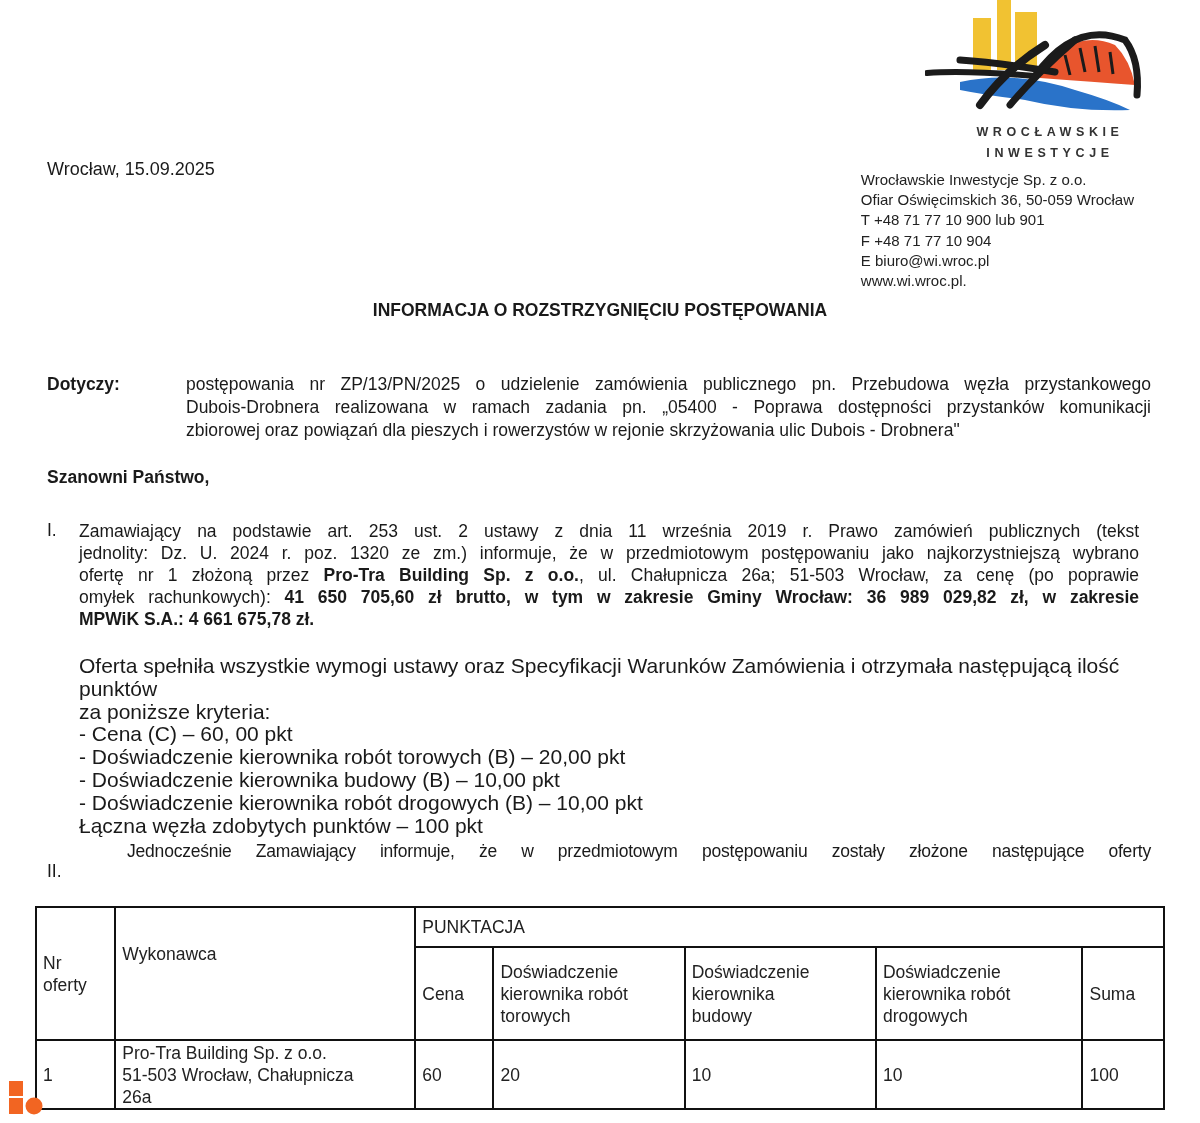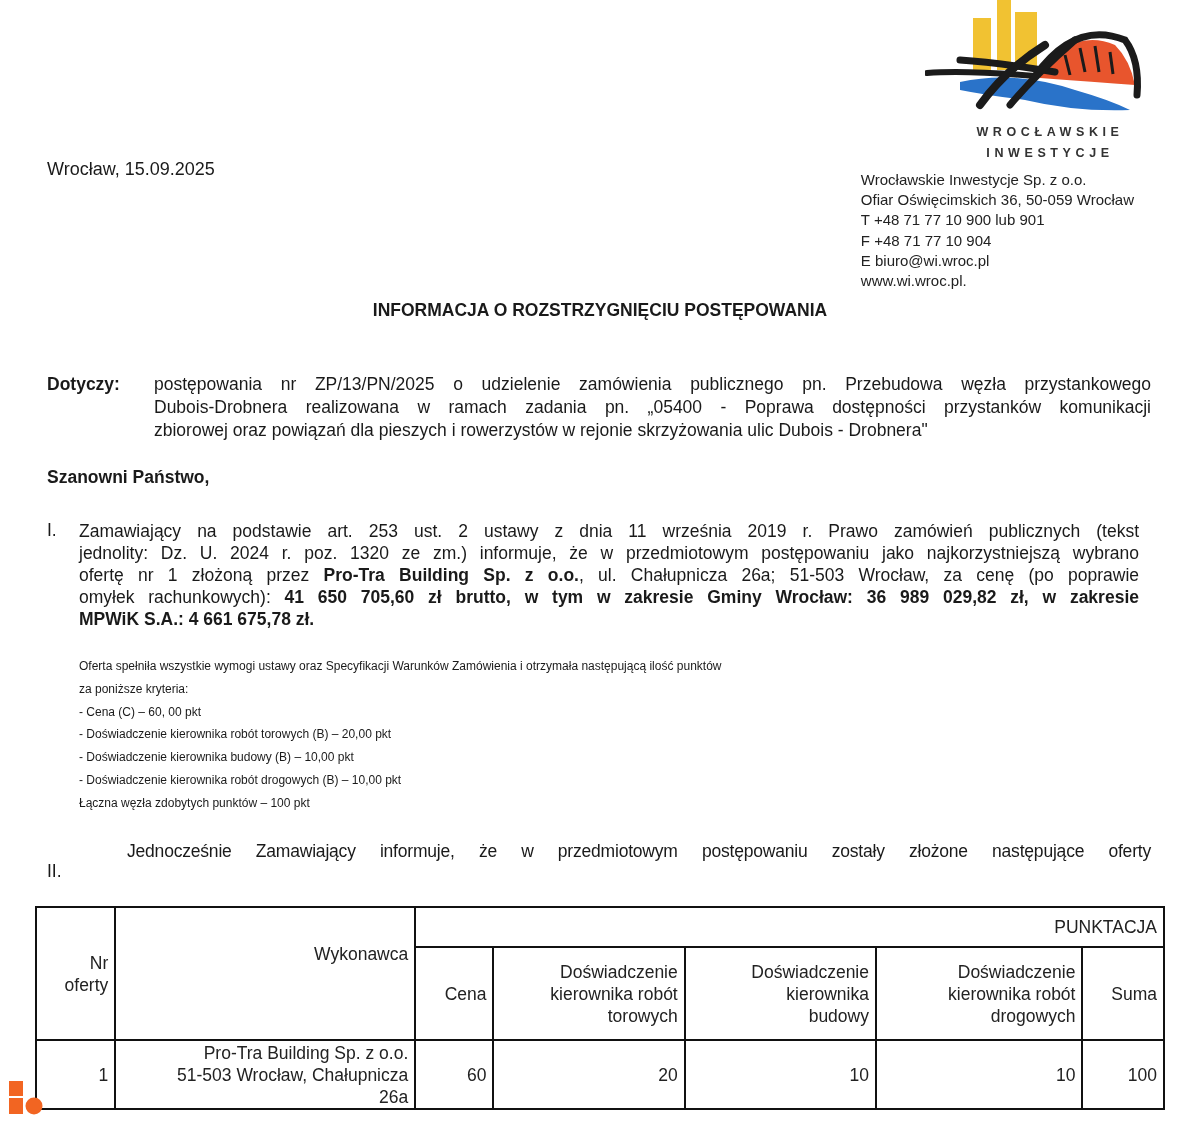--- a/index.html
+++ b/index.html
@@ -22,47 +22,47 @@
     }
     .title {
       position: absolute; left: 0; width: 1200px; top: 300px; text-align: center;
       font-size: 17.5px; font-weight: bold;
     }
     .dotyczy-label { left: 47px; top: 374px; font-size: 17.5px; font-weight: bold; }
     .dotyczy-text {
       left: 154px; top: 373px; width: 997px; font-size: 17.5px; line-height: 23px;
       text-align: justify;
     }
-    .dotyczy-text .line { display: block; text-align: justify; text-align-last: justify; }
+    .dotyczy-text .line { display: block; text-align: justify; text-align-last: justify; margin-left: 32px; }
     .dotyczy-text .line.last { text-align-last: left; }
     .salutation { left: 47px; top: 467px; font-size: 17.5px; font-weight: bold; }
     .sec-num { font-size: 17.5px; }
     .sec1-num { left: 47px; top: 520px; }
     .sec1 {
       left: 79px; top: 520px; width: 1060px; font-size: 17.5px; line-height: 22px;
     }
     .sec1 .line { display: block; text-align: justify; text-align-last: justify; white-space: nowrap; }
     .sec1 .line.last { text-align-last: left; }
-    .plain { left: 79px; top: 655px; font-size: 12px; line-height: 22.8px; width: 1065px; }
+    .plain { left: 79px; top: 655px; font-size: 21px; line-height: 22.8px; width: 1065px; }
     .plain .line { display: block; }
     .sec2-num { left: 47px; top: 840px; margin-top: 21px; }
     .sec2 {
       left: 79px; top: 840px; width: 1072px; font-size: 17.5px; line-height: 22px;
       letter-spacing: -0.2px;
     }
     .sec2 .line { display: block; }
     .sec2 .line.j { text-align: justify; text-align-last: justify; margin-left: 48px; }
     b { font-weight: bold; }
 
     table.scores {
       position: absolute; left: 35px; top: 906px; width: 1130px;
       border-collapse: collapse; font-size: 17.5px; color: #222;
     }
     table.scores td, table.scores th {
-      border: 2px solid #111; text-align: right; vertical-align: middle;
+      border: 2px solid #111; text-align: left; vertical-align: middle;
       font-weight: normal; padding: 0 6px; line-height: 22px;
     }
     .col-nr { width: 73px; }
     .col-wyk { width: 276px; }
     .col-cena { width: 72px; }
     .col-tor { width: 176px; }
     .col-bud { width: 176px; }
     .col-drog { width: 190px; }
     .col-suma { width: 75px; }
     tr.h1 { height: 40px; }

